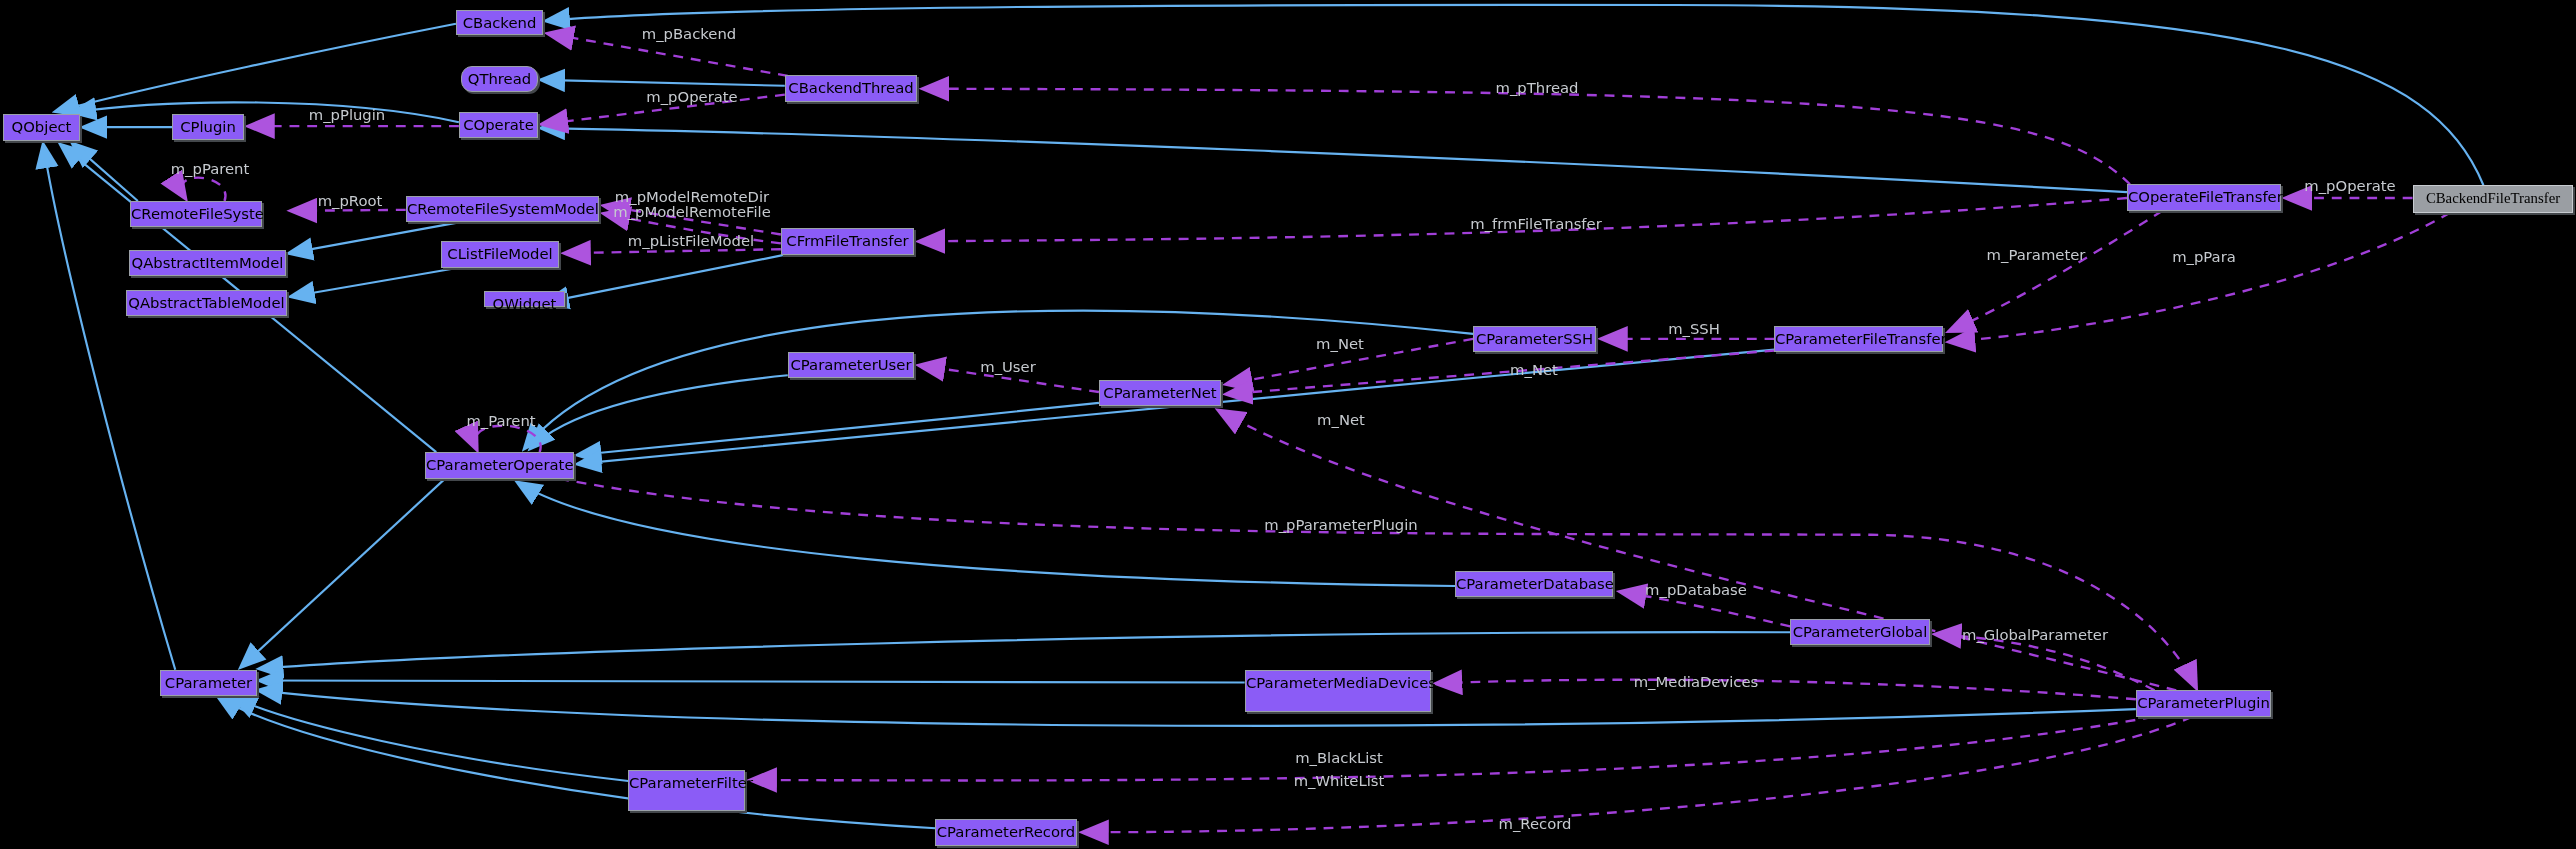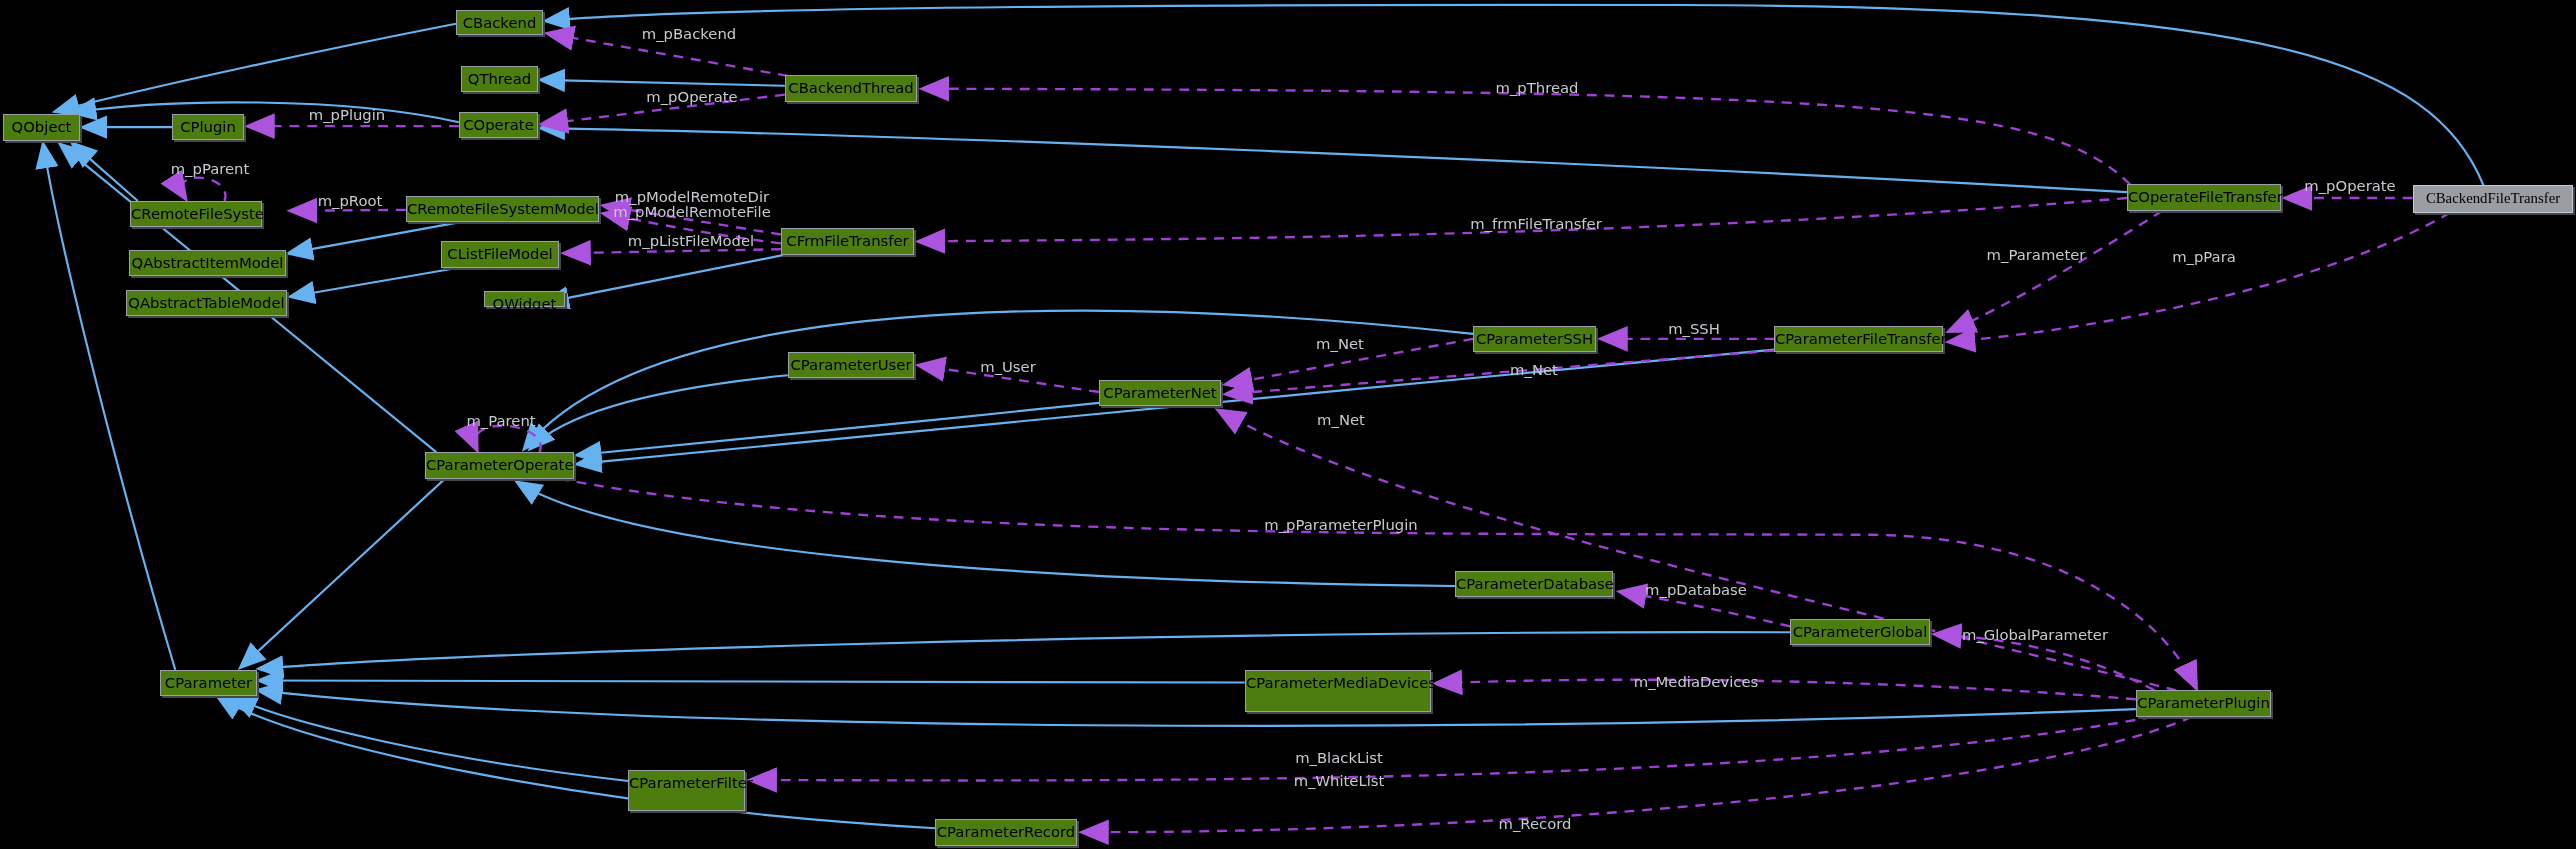--- a/index.html
+++ b/index.html
@@ -8,21 +8,21 @@
     width:2576px;height:850px;
     background:#000000;
     font-family:"DejaVu Sans","Liberation Sans",sans-serif;
     overflow:hidden;
   }
   svg.edges{position:absolute;left:0;top:0;width:2576px;height:850px;}
   .edge-blue{stroke:#66b2f0;stroke-width:2.2;fill:none;}
   .edge-purple{stroke:#a13fd8;stroke-width:2.4;fill:none;stroke-dasharray:10 8;}
   .node{
     position:absolute;
-    background:#4d7c0f;
+    background:#8b5cf6;
     border:1px solid #9ba1a8;
     box-shadow:2px 2px 0 0 #43474b;
     color:#000;
     font-size:14.8px;
     text-align:center;
     white-space:nowrap;
     box-sizing:border-box;
   }
   .node--highlight{
     background:#9a9ea3;
@@ -99,21 +99,21 @@
     <path class="edge-purple" d="M 568 486 C 900 550 1500 541 1900 543 C 2090 545 2196 625 2230 698" marker-end="url(#ap)"></path>
     <path class="edge-purple" d="M 1818 636 C 1750 620 1700 610 1646 601" marker-end="url(#ap)"></path>
     <path class="edge-purple" d="M 2188 701 C 2110 660 2040 649 1966 644" marker-end="url(#ap)"></path>
     <path class="edge-purple" d="M 2169 710 C 1900 688 1620 687 1459 694" marker-end="url(#ap)"></path>
     <path class="edge-purple" d="M 2186 728 C 1800 798 1150 793 763 792" marker-end="url(#ap)"></path>
     <path class="edge-purple" d="M 2226 728 C 2040 806 1500 846 1100 845" marker-end="url(#ap)"></path>
   </svg>
 
   <div class="node" style="left:3px;top:114px;width:77px;height:26.6px;line-height:24.6px;">QObject</div>
   <div class="node" style="left:456px;top:9.8px;width:87px;height:25.6px;line-height:23.6px;">CBackend</div>
-  <div class="node" style="left:461px;top:66px;width:77px;height:25.6px;line-height:23.6px;">QThread</div>
+  <div class="node" style="left:461px;top:66px;width:77px;height:25.6px;line-height:23.6px;border-radius:11px;">QThread</div>
   <div class="node" style="left:172px;top:114px;width:72px;height:25.6px;line-height:23.6px;">CPlugin</div>
   <div class="node" style="left:459px;top:112px;width:79px;height:25.6px;line-height:23.6px;">COperate</div>
   <div class="node" style="left:785px;top:75px;width:132px;height:26.6px;line-height:24.6px;">CBackendThread</div>
   <div class="node" style="left:130px;top:201px;width:132px;height:25.6px;line-height:23.6px;">CRemoteFileSystem</div>
   <div class="node" style="left:406px;top:196px;width:193px;height:25.6px;line-height:23.6px;">CRemoteFileSystemModel</div>
   <div class="node" style="left:129px;top:250px;width:157px;height:25.6px;line-height:23.6px;">QAbstractItemModel</div>
   <div class="node" style="left:441px;top:241px;width:118px;height:27px;line-height:23.6px;">CListFileModel</div>
   <div class="node" style="left:126px;top:290px;width:161px;height:25.6px;line-height:23.6px;">QAbstractTableModel</div>
   <div class="node" style="left:484px;top:291px;width:81px;height:16px;line-height:23.6px;">QWidget</div>
   <div class="node" style="left:781px;top:228px;width:133px;height:26.6px;line-height:24.6px;">CFrmFileTransfer</div>

